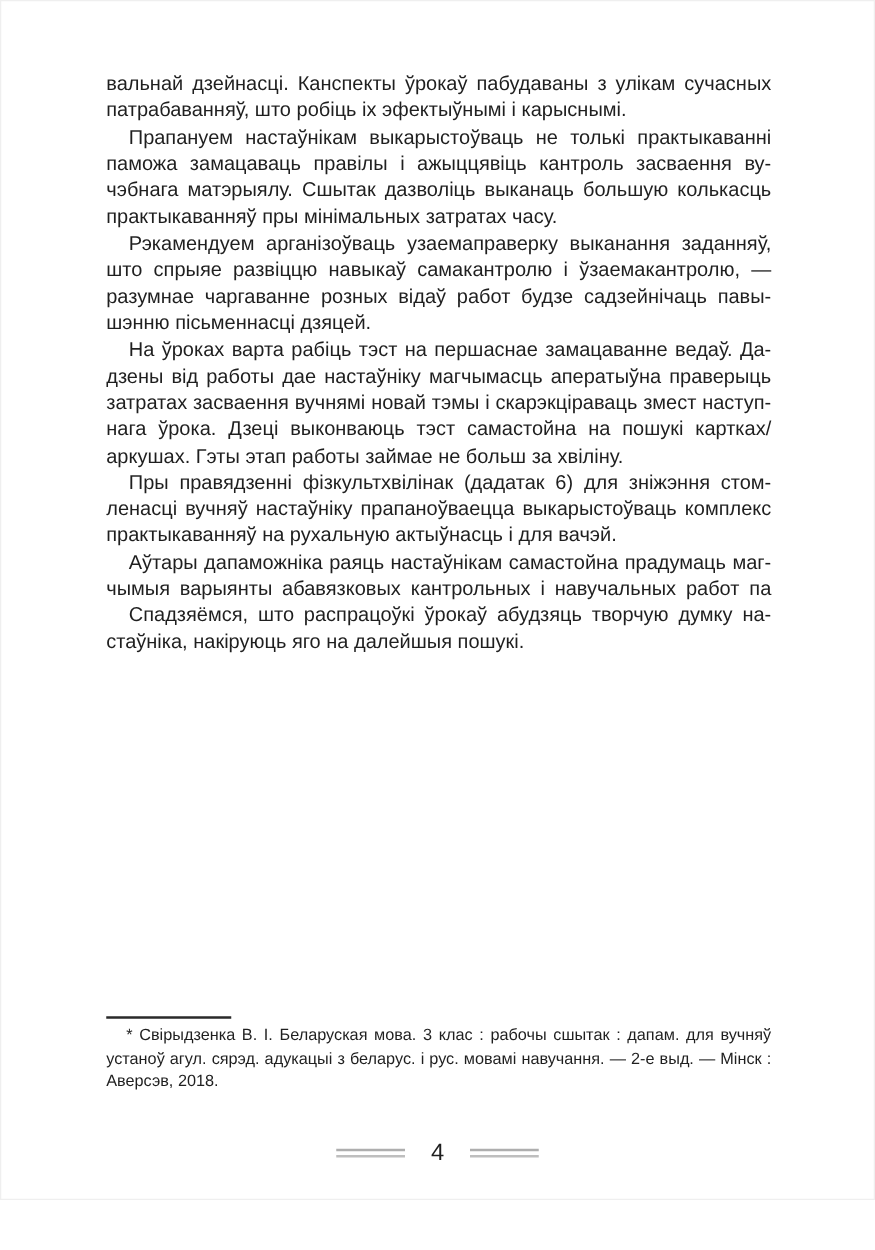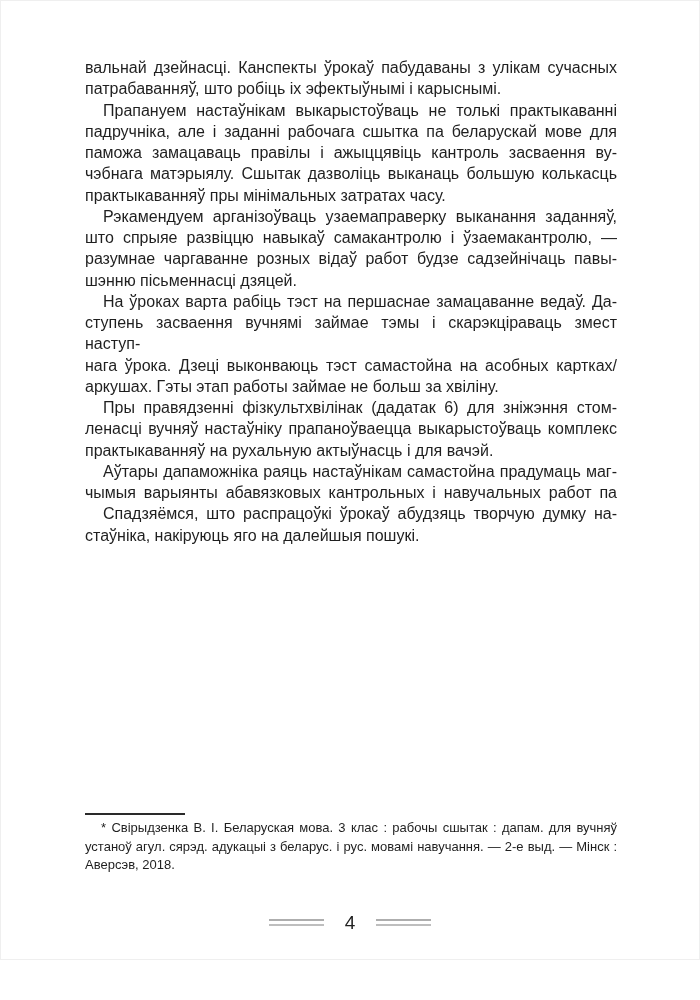--- a/index.html
+++ b/index.html
@@ -72,31 +72,31 @@
 </style>
 </head>
 <body>
 
 <div class="page">
 
   <div class="text-block" id="text-block">
       <div class="line">вальнай дзейнасці. Канспекты ўрокаў пабудаваны з улікам сучасных</div>
       <div class="line last">патрабаванняў, што робіць іх эфектыўнымі і карыснымі.</div>
       <div class="line indent">Прапануем настаўнікам выкарыстоўваць не толькі практыкаванні</div>
-      <div class="line">падручніка, але і заданні рабочага сшытка па беларускай мове для</div>
       <div class="line">паможа замацаваць правілы і ажыццявіць кантроль засваення ву-</div>
       <div class="line">чэбнага матэрыялу. Сшытак дазволіць выканаць большую колькасць</div>
       <div class="line last">практыкаванняў пры мінімальных затратах часу.</div>
       <div class="line indent">Рэкамендуем арганізоўваць узаемаправерку выканання заданняў,</div>
       <div class="line">што спрыяе развіццю навыкаў самакантролю і ўзаемакантролю, —</div>
       <div class="line">разумнае чаргаванне розных відаў работ будзе садзейнічаць павы-</div>
       <div class="line last">шэнню пісьменнасці дзяцей.</div>
       <div class="line indent">На ўроках варта рабіць тэст на першаснае замацаванне ведаў. Да-</div>
-      <div class="line">ступень засваення вучнямі займае тэмы і скарэкціраваць змест наступ-</div>
-      <div class="line">нага ўрока. Дзеці выконваюць тэст самастойна на асобных картках/</div>
+      <div class="line">дзены від работы дае настаўніку магчымасць аператыўна праверыць</div>
+      <div class="line">затратах засваення вучнямі новай тэмы і скарэкціраваць змест наступ-</div>
+      <div class="line">нага ўрока. Дзеці выконваюць тэст самастойна на пошукі картках/</div>
       <div class="line last">аркушах. Гэты этап работы займае не больш за хвіліну.</div>
       <div class="line indent">Пры правядзенні фізкультхвілінак (дадатак 6) для зніжэння стом-</div>
       <div class="line">ленасці вучняў настаўніку прапаноўваецца выкарыстоўваць комплекс</div>
       <div class="line last">практыкаванняў на рухальную актыўнасць і для вачэй.</div>
       <div class="line indent">Аўтары дапаможніка раяць настаўнікам самастойна прадумаць маг-</div>
       <div class="line">чымыя варыянты абавязковых кантрольных і навучальных работ па</div>
       <div class="line indent">Спадзяёмся, што распрацоўкі ўрокаў абудзяць творчую думку на-</div>
       <div class="line last">стаўніка, накіруюць яго на далейшыя пошукі.</div>
     </div>
 

